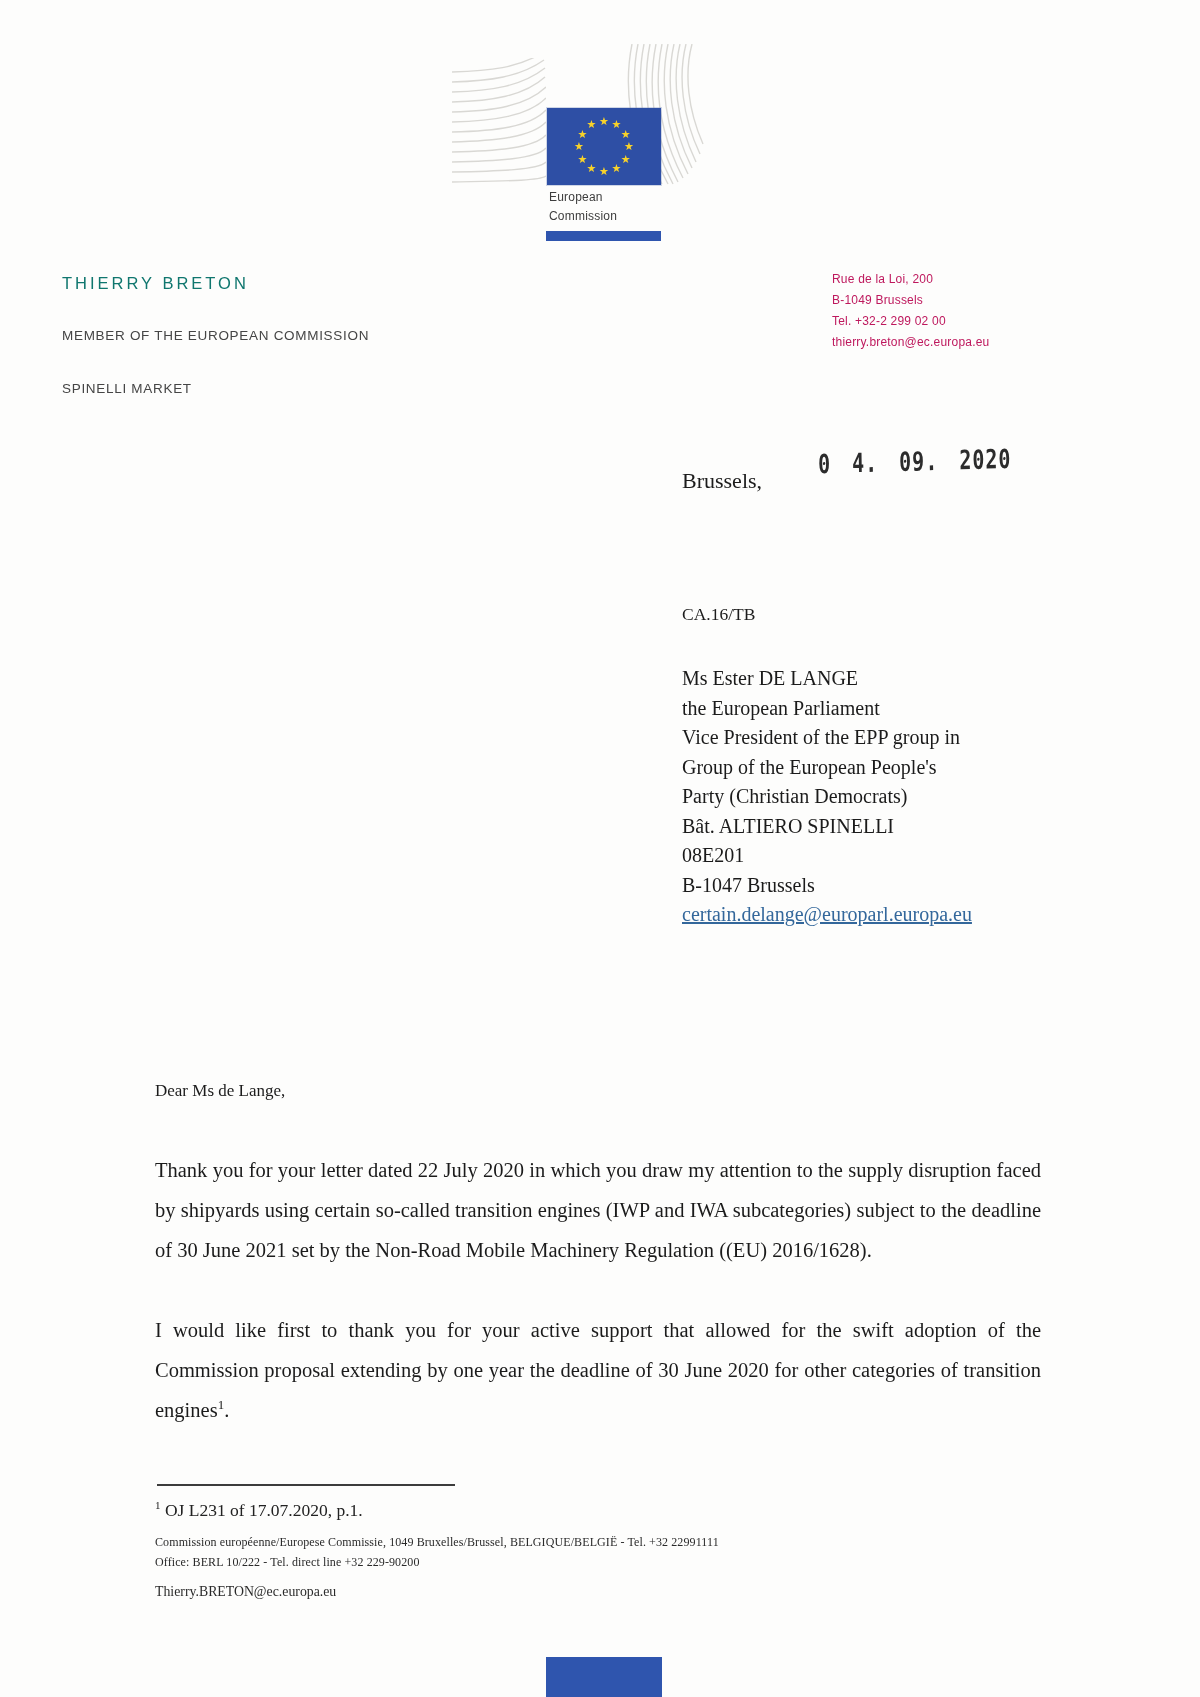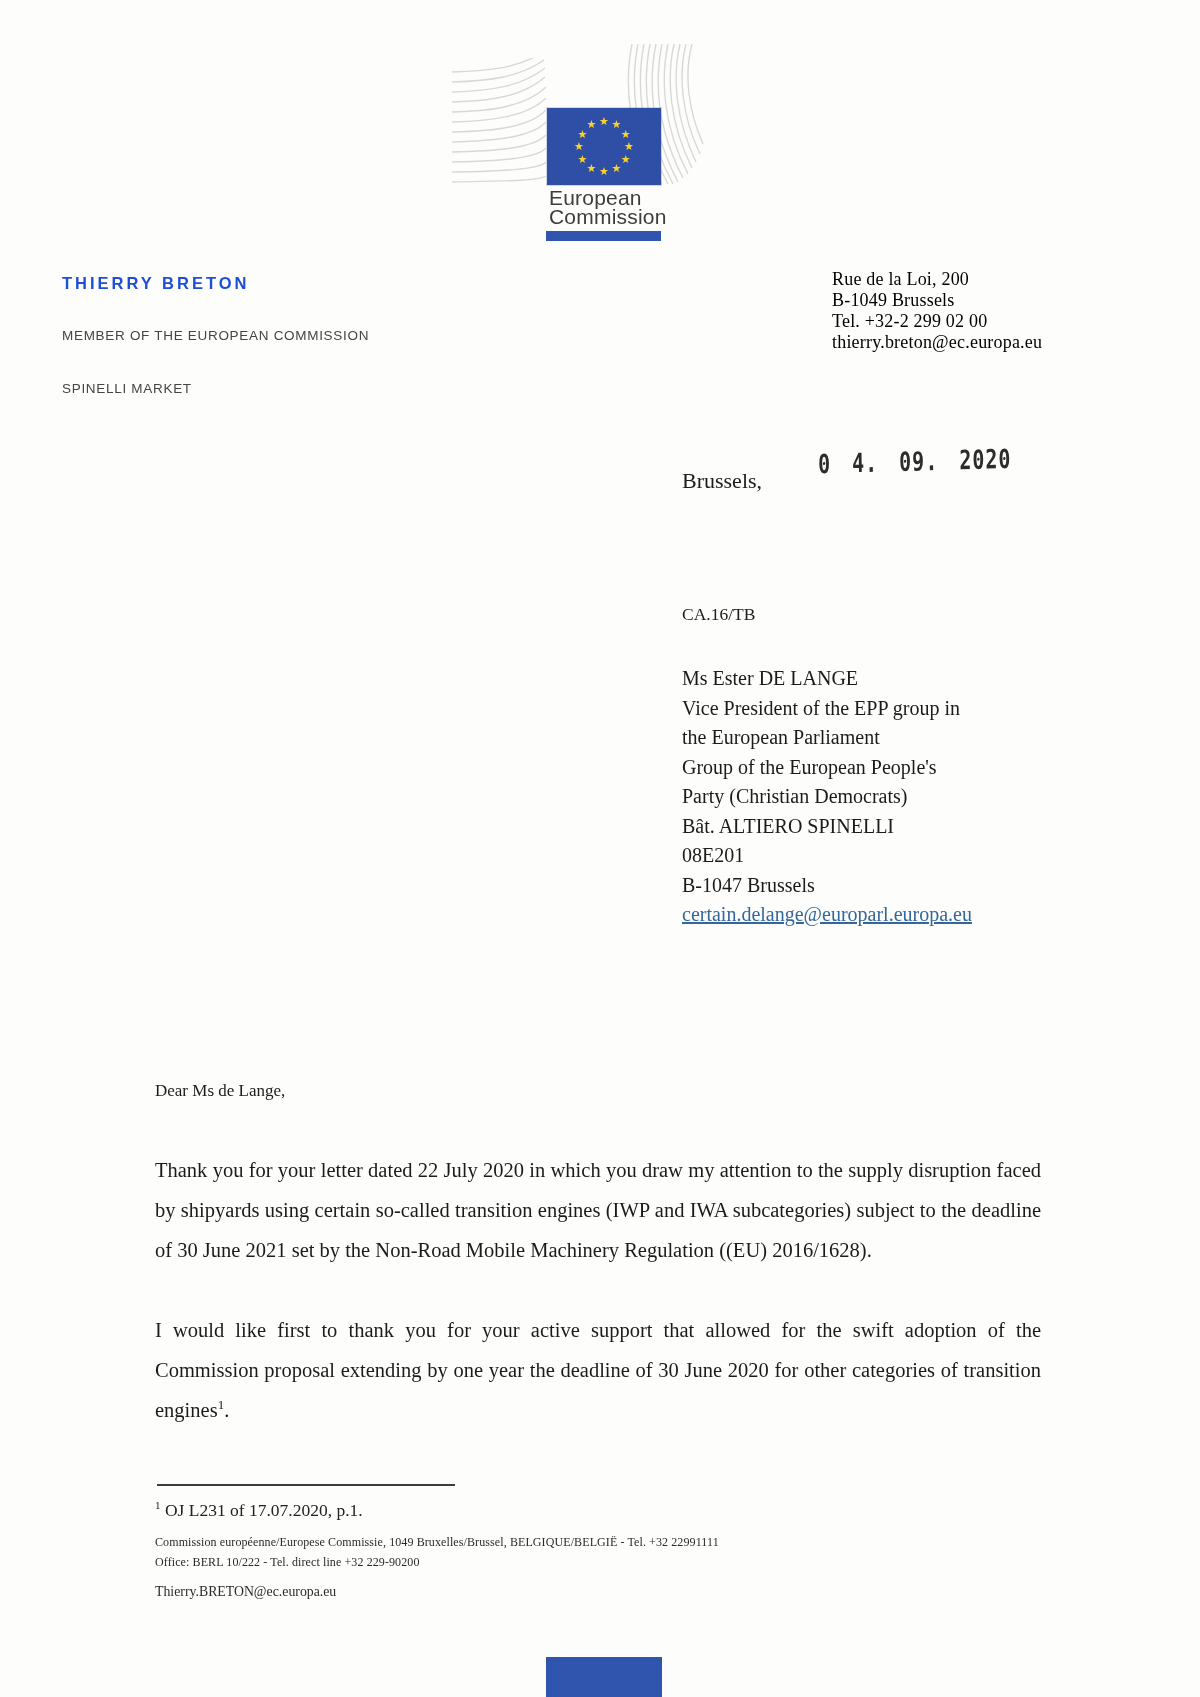--- a/index.html
+++ b/index.html
@@ -23,41 +23,41 @@
     position:absolute;left:50%;top:50%;
     width:12px;height:12px;margin:-6px 0 0 -6px;
     transform:rotate(calc(var(--i)*30deg)) translateY(-25px) rotate(calc(var(--i)*-30deg));
     text-align:center;line-height:12px;font-size:11px;color:#f8d22a;
     font-family:"DejaVu Sans", sans-serif;
   }
   .star::before{content:"\2605";}
   .logo-text{
     position:absolute;left:549px;top:188px;
     font-family:"Liberation Sans", sans-serif;
-    font-size:21px;line-height:19px;color:#3d3d3d;letter-spacing:.2px;
+    font-size:12px;line-height:19px;color:#3d3d3d;letter-spacing:.2px;
   }
   .logo-bar{
     position:absolute;left:546px;top:231px;width:115px;height:10px;background:#2f55ae;
   }
   .bottom-bar{
     position:absolute;left:546px;top:1657px;width:116px;height:40px;background:#2f55ae;
   }
   
   .sender{
     position:absolute;left:62px;top:274px;
     font-family:"Liberation Sans", sans-serif;color:#454545;
   }
   .sender .name{
-    font-size:16.5px;font-weight:700;letter-spacing:3px;color:#1d4ed8;margin-bottom:17px;
+    font-size:16.5px;font-weight:400;letter-spacing:3px;color:#0f766e;margin-bottom:17px;
   }
   .sender .line{font-size:13.5px;letter-spacing:.7px;line-height:21px;margin-top:32px;}
   .contact{
     position:absolute;left:832px;top:269px;
-    font-family:Liberation Serif, serif;
-    font-size:18px;line-height:21px;color:#000000;letter-spacing:.2px;
+    font-family:Liberation Sans, sans-serif;
+    font-size:12px;line-height:21px;color:#be185d;letter-spacing:.2px;
   }
   
   .place{position:absolute;left:682px;top:468px;font-size:22px;}
   .stamp{
     position:absolute;left:818px;top:452px;
     font-family:"DejaVu Sans Mono", monospace;
     font-weight:700;font-size:20px;letter-spacing:1px;word-spacing:8px;
     color:#2c2c2c;
     transform:scaleY(1.32) rotate(-1.2deg);
     transform-origin:left center;
@@ -162,22 +162,22 @@
     <div>thierry.breton@ec.europa.eu</div>
   </div>
 
   <div class="place">Brussels,</div>
   <div class="stamp">0 4. 09. 2020</div>
 
   <div class="reference">CA.16/TB</div>
 
   <div class="recipient">
     <div>Ms Ester DE LANGE</div>
+    <div>the European Parliament</div>
     <div>Vice President of the EPP group in</div>
-    <div>the European Parliament</div>
     <div>Group of the European People's</div>
     <div>Party (Christian Democrats)</div>
     <div>Bât. ALTIERO SPINELLI</div>
     <div>08E201</div>
     <div>B-1047 Brussels</div>
     <div><span class="link">certain.delange@europarl.europa.eu</span></div>
   </div>
 
   <div class="salutation">Dear Ms de Lange,</div>
 

